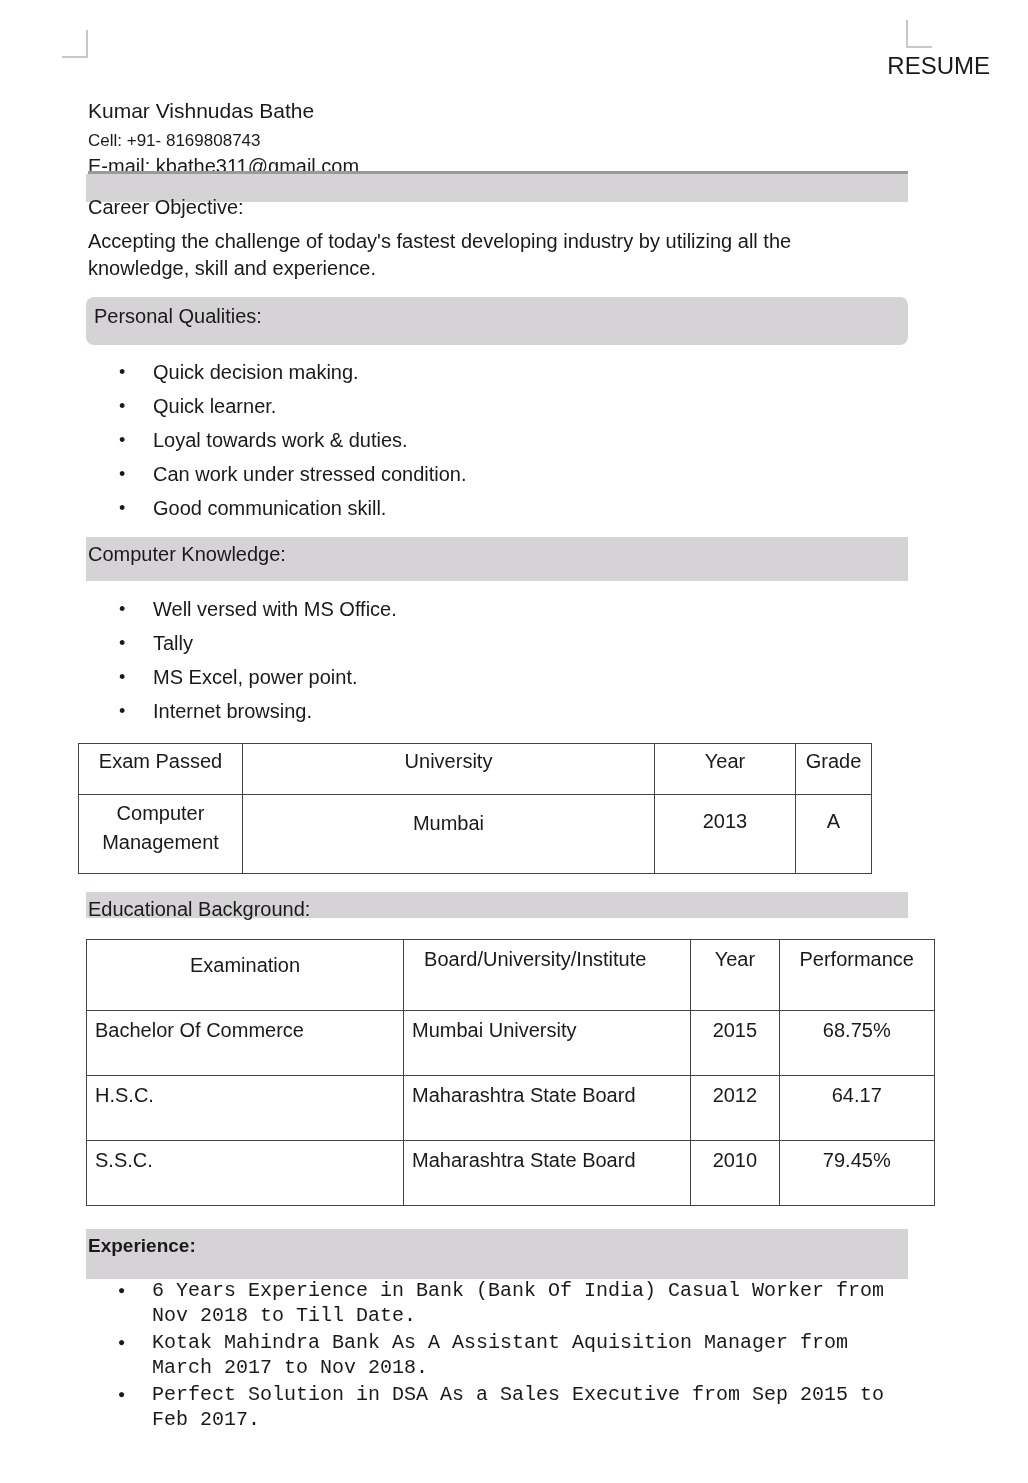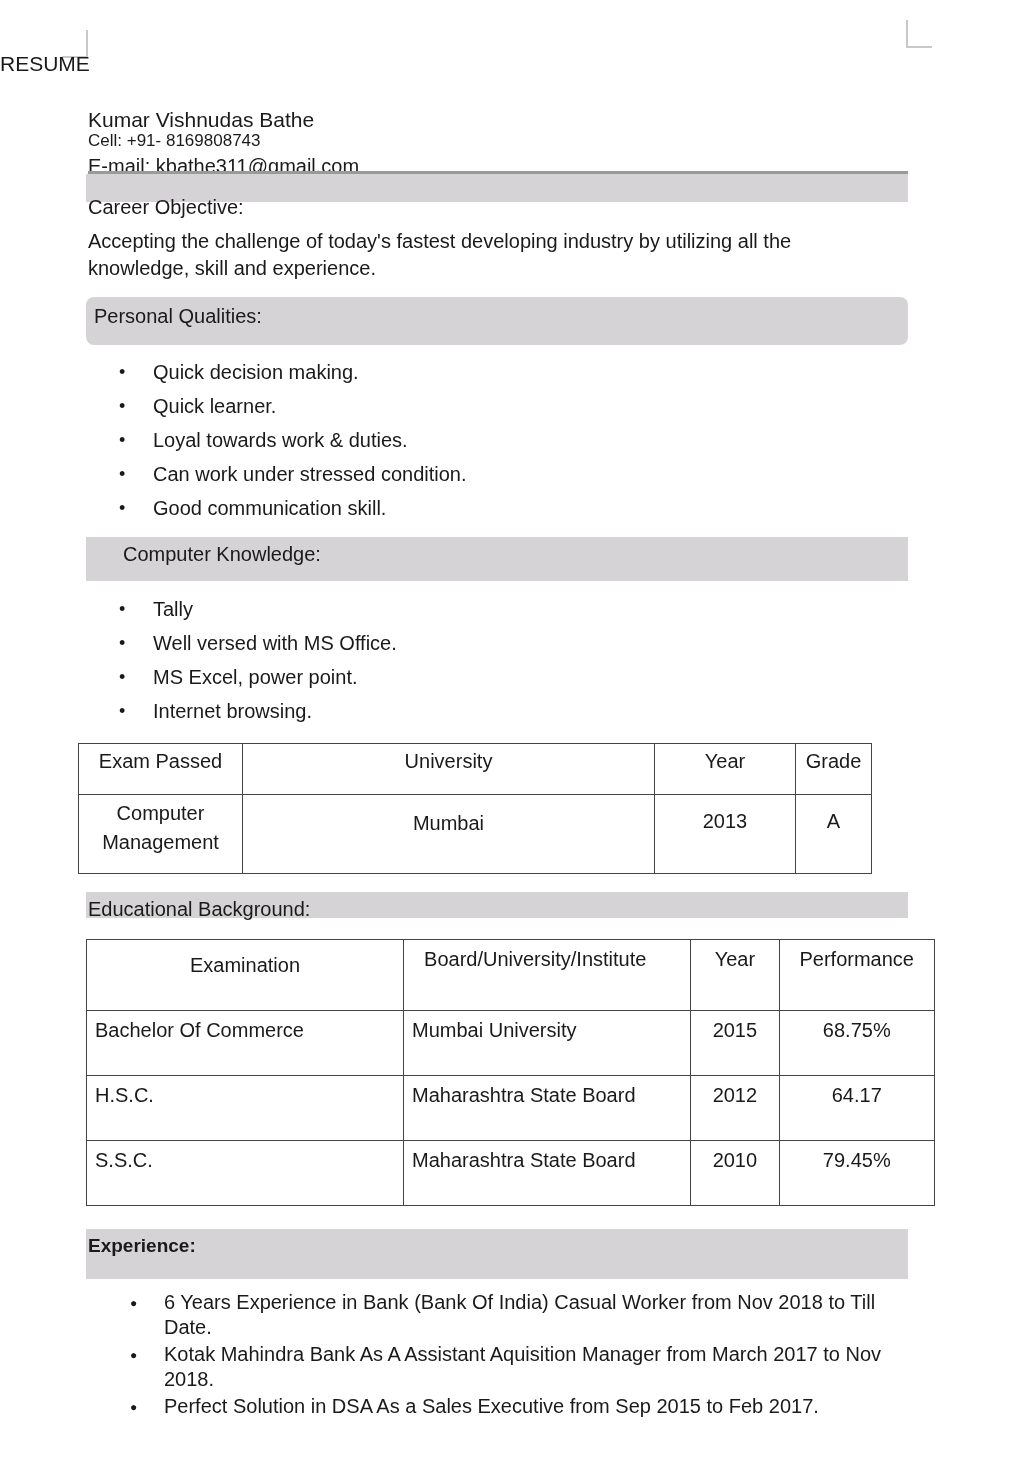--- a/index.html
+++ b/index.html
@@ -3,39 +3,39 @@
 <meta charset="utf-8">
 <style>
   html, body { margin: 0; padding: 0; background: #ffffff; }
   body {
     width: 1028px; height: 1483px; position: relative; overflow: hidden;
     font-family: "Liberation Sans", sans-serif; color: #1a1a1a;
   }
   .abs { position: absolute; }
   .corner-tl { left: 62px; top: 30px; width: 24px; height: 26px; border-right: 2px solid #c8c8c8; border-bottom: 2px solid #c8c8c8; }
   .corner-tr { left: 906px; top: 20px; width: 24px; height: 26px; border-left: 2px solid #c8c8c8; border-bottom: 2px solid #c8c8c8; }
-  .title { left: 0; width: 990px; top: 52px; text-align: left; font-size: 21px; }
-  .name { left: 88px; top: 108px; font-size: 21px; }
+  .title { left: 0; width: 990px; top: 52px; text-align: right; font-size: 24px; }
+  .name { left: 88px; top: 99px; font-size: 21px; }
   .cell { left: 88px; top: 131px; font-size: 17px; }
   .email { left: 88px; top: 155px; font-size: 20px; }
   .rule { left: 88px; top: 171px; width: 820px; height: 3px; background: #9a9a9a; }
   .band { background: #d6d3d6; }
   .band-text { font-size: 20px; }
   .para { left: 88px; top: 228px; width: 800px; font-size: 20px; line-height: 27px; }
   ul.bullets { position: absolute; margin: 1px; padding: 0; list-style: none; }
   ul.bullets li { position: relative; padding-left: 30px; font-size: 20px; height: 34px; line-height: 30px; }
   ul.bullets li::before { content: "•"; position: absolute; left: -4px; top: 0; font-size: 18px; }
   table { position: absolute; border-collapse: collapse; font-size: 20px; }
   td, th { border: 1.5px solid #444; font-weight: normal; vertical-align: top; }
   .t1 th { padding: 6px 8px; height: 38px; }
   .t1 td { padding: 4px 8px; height: 60px; text-align: center; line-height: 29px; }
   .t2 th { padding: 8px 20px; height: 48px; }
   .t2 td { padding: 8px 8px; height: 48px; }
   .center { text-align: center; }
-  ul.exp { position: absolute; margin: 12px; padding: 0; list-style: none; }
+  ul.exp { position: absolute; margin: 0; padding: 0; list-style: none; font-family: Liberation Mono, monospace; }
   ul.exp li { position: relative; padding-left: 34px; font-size: 20px; line-height: 25px; margin-bottom: 2px; }
   ul.exp li::before { content: "●"; position: absolute; left: 0; top: 1px; font-size: 12px; line-height: 25px; }
 </style>
 </head>
 <body>
 
 <div class="abs corner-tl"></div>
 <div class="abs corner-tr"></div>
 
 <div class="abs title">RESUME</div>
@@ -55,25 +55,25 @@
 </div>
 <ul class="bullets" style="left:122px; top:356px;">
   <li>Quick decision making.</li>
   <li>Quick learner.</li>
   <li>Loyal towards work &amp; duties.</li>
   <li>Can work under stressed condition.</li>
   <li>Good communication skill.</li>
 </ul>
 
 <div class="abs band" style="left:86px; top:537px; width:822px; height:44px;">
-  <div class="band-text" style="position:absolute; left:2px; top:6px;margin-left:35px;">Computer Knowledge:</div>
+  <div class="band-text" style="position:absolute; left:2px; top:6px;">Computer Knowledge:</div>
 </div>
 <ul class="bullets" style="left:122px; top:593px;">
+  <li>Well versed with MS Office.</li>
   <li>Tally</li>
-  <li>Well versed with MS Office.</li>
   <li>MS Excel, power point.</li>
   <li>Internet browsing.</li>
 </ul>
 
 <table class="t1" style="left:78px; top:743px; width:794px;">
   <tbody>
       <tr>
     <th style="width:147px;">Exam Passed</th>
     <th style="width:395px;">University</th>
     <th style="width:124px;">Year</th>

